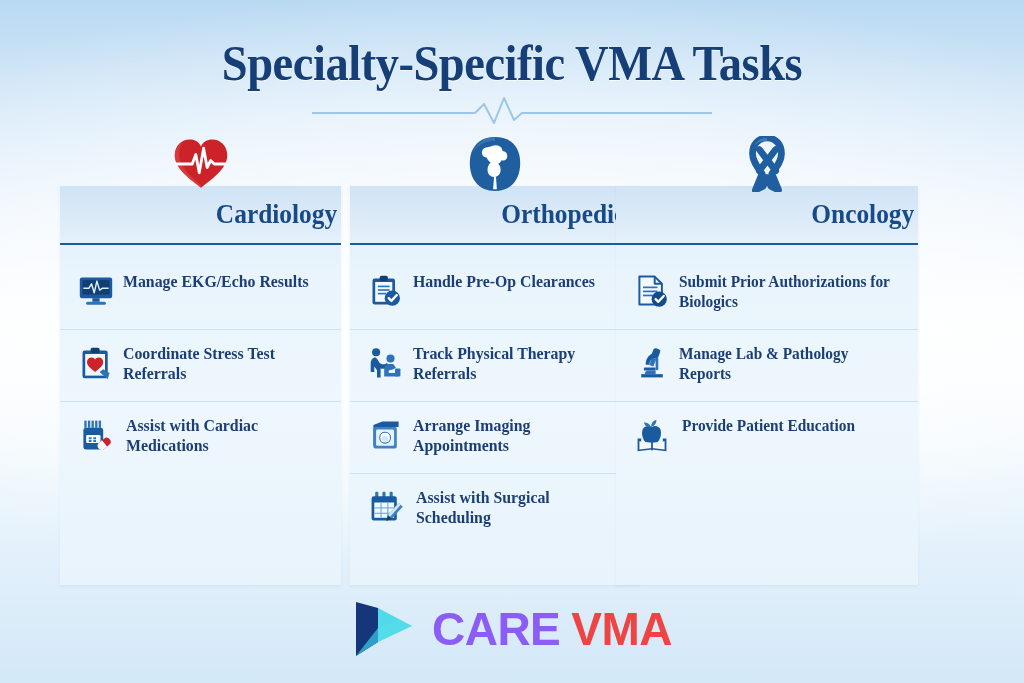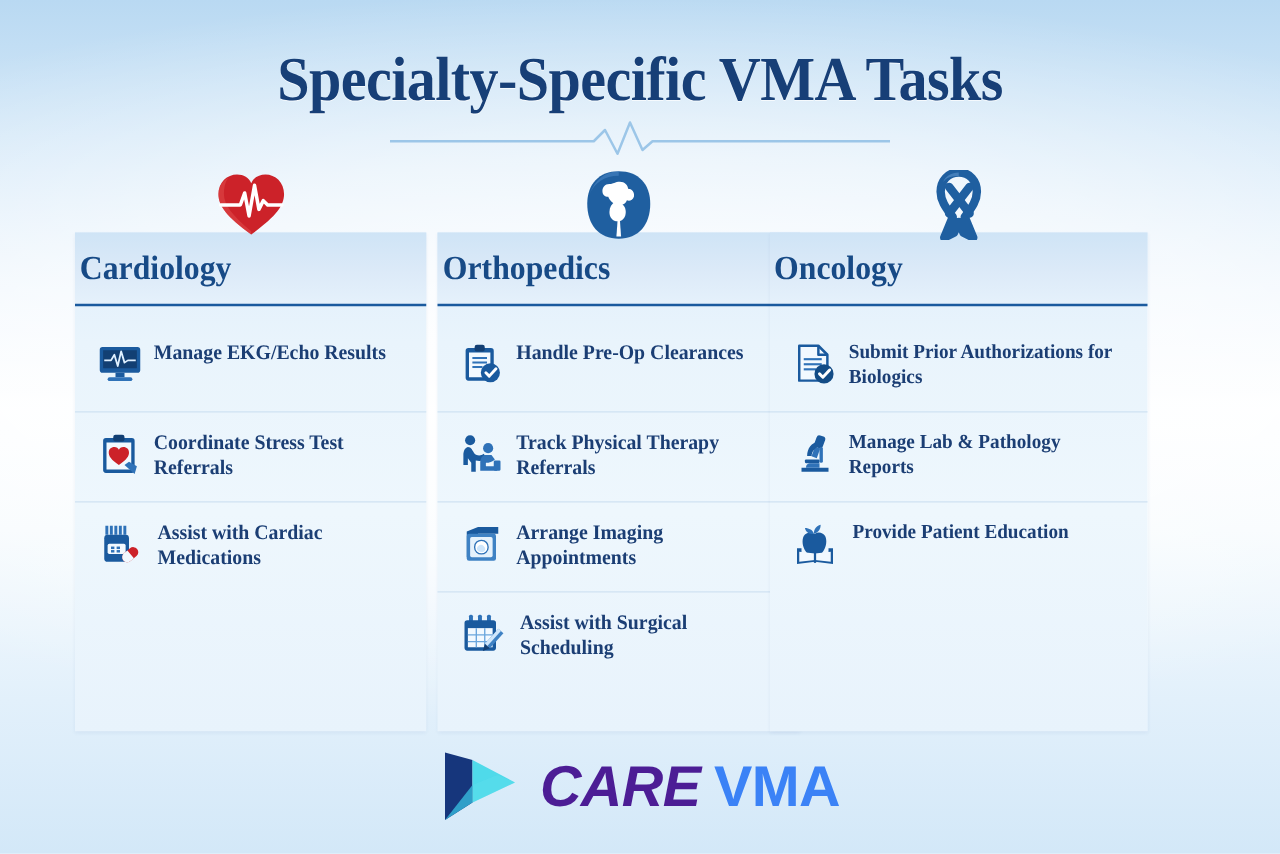--- a/index.html
+++ b/index.html
@@ -36,21 +36,21 @@
     box-shadow:0 1px 3px rgba(40,90,150,0.07);
   }
   .card.c0 { left:60px; }
   .card.c1 { left:350px; width:290px; }
   .card.c2 { left:616px; width:302px; }
 
   .card-head {
     position:relative; height:59px;
     background:linear-gradient(180deg,#cfe4f6 0%,#dceaf8 55%,#e5f1fb 100%);
     border-bottom:2px solid #1a5a9e;
-    display:flex; align-items:center; justify-content:flex-start;
+    display:flex; align-items:center; justify-content:flex-end;
   }
   .card-title {
     font-family:"Liberation Serif", serif;
     font-weight:700; font-size:27px; color:#174a86;
     transform:scaleX(0.94);
     letter-spacing:0px;
   }
 
   .topicon { position:absolute; top:-50px; left:50%; transform:translateX(-50%); width:56px; height:56px; }
 
@@ -72,22 +72,22 @@
     transform:scaleX(0.96);
     transform-origin:left center;
     padding-top:1px;
   }
   .card.c2 .item-tx { font-size:16px; }
 
   
   .logo { position:absolute; left:0; top:594px; width:1024px; height:70px; display:flex; align-items:center; justify-content:center; gap:14px; }
   .logo-mark { width:66px; height:62px; }
   .logo-text { font-family:"Liberation Sans", sans-serif; font-weight:700; font-size:46px; letter-spacing:-0.5px; display:flex; gap:11px; }
-  .logo-care { color:#4c1d95;font-style:italic; }
-  .logo-vma { color:#3b82f6; }
+  .logo-care { color:#8b5cf6; }
+  .logo-vma { color:#ef4444; }
 </style>
 </head>
 <body>
 
 <div class="stage">
 
   <div class="title">Specialty-Specific VMA Tasks</div>
 
   <svg class="ekg-divider" viewBox="0 0 400 34">
     <path d="M0 17 L150 17 L163 17 L172 8 L182 27 L192 2 L202 24 L210 17 L225 17 L400 17" fill="none" stroke="#9cc6e8" stroke-width="2" stroke-linejoin="round" stroke-linecap="round"></path>

